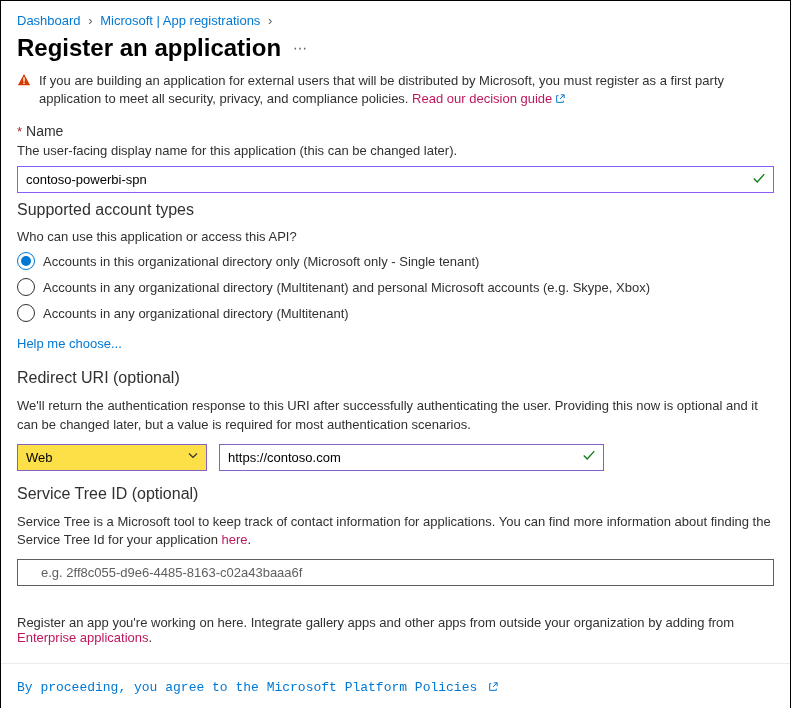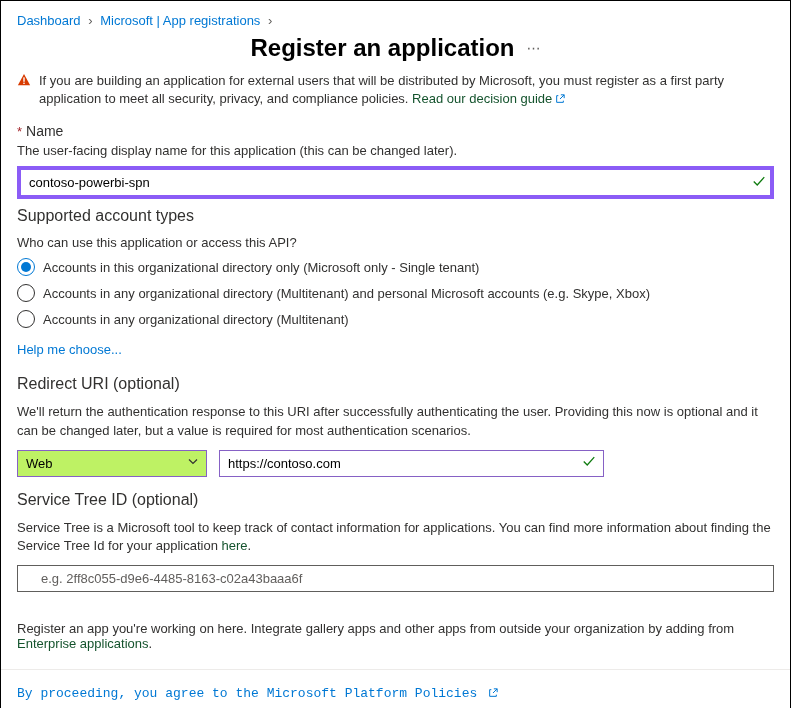--- a/index.html
+++ b/index.html
@@ -8,35 +8,35 @@
     font-size: 13px;
     color: #323130;
     background: #fff;
     width: 791px;
     padding: 0;
   }
   .container { padding: 8px 16px 16px 16px; border: 1px solid #000; }
   .breadcrumb { font-size: 13px; padding: 4px 0 6px 0; }
   .breadcrumb a { color: #0078d4; text-decoration: none; }
   .breadcrumb .sep { color: #605e5c; margin: 0 4px; }
-  .title-row { display: flex; align-items: center; gap: 12px; margin-bottom: 10px; justify-content: center; }
+  .title-row { display: flex; align-items: center; gap: 12px; margin-bottom: 10px; }
   h1 { font-size: 24px; font-weight: 600; color: #000; }
   .ellipsis { color: #605e5c; font-size: 14px; cursor: pointer; }
   .banner { display: flex; align-items: flex-start; gap: 8px; margin-bottom: 14px; font-size: 13px; line-height: 1.4; }
   .banner-icon { flex-shrink: 0; margin-top: 1px; }
   .banner-text { color: #323130; }
-  .link { color: #14532d; text-decoration: none; cursor: pointer; }
+  .link { color: #be185d; text-decoration: none; cursor: pointer; }
   .ext-icon { display: inline-block; margin-left: 3px; vertical-align: -1px; }
   .label-row { margin-bottom: 4px; }
   .req { color: #a4262c; margin-right: 4px; }
   .label { font-size: 14px; color: #323130; }
   .helper { font-size: 13px; color: #323130; margin-bottom: 8px; }
   .text-input {
     width: 100%;
-    border: 4px solid #8b5cf6;
+    border: 1px solid #8b5cf6;
     padding: 5px 28px 5px 8px;
     font-size: 13px;
     font-family: inherit;
     outline: none;
     position: relative;
   }
   .input-wrap { position: relative; margin-bottom: 8px; }
   .check-icon { position: absolute; right: 8px; top: 50%; transform: translateY(-50%); }
   .section-head { font-size: 16px; font-weight: 400; color: #323130; margin: 6px 0 10px 0; }
   .radio-group { margin: 8px 0 14px 0; }
@@ -45,21 +45,21 @@
   .radio.selected { border-color: #0078d4; }
   .radio.selected::after { content: ""; width: 10px; height: 10px; background: #0078d4; border-radius: 50%; }
   .help-link { color: #0078d4; font-size: 13px; cursor: pointer; display: inline-block; margin-bottom: 12px; }
   .redirect-row { display: flex; gap: 12px; margin-bottom: 14px; }
   .select-wrap { position: relative; width: 190px; }
   .select-box {
     width: 100%;
     border: 1px solid #8661c5;
     padding: 5px 28px 5px 8px;
     font-size: 13px;
-    background: #bef264;
+    background: #fde047;
     cursor: pointer;
     text-align: left;
   }
   .chevron { position: absolute; right: 8px; top: 50%; transform: translateY(-50%); }
   .uri-input-wrap { position: relative; flex: 0 0 385px; }
   .uri-input {
     width: 100%;
     border: 1px solid #8661c5;
     padding: 5px 28px 5px 8px;
     font-size: 13px;

